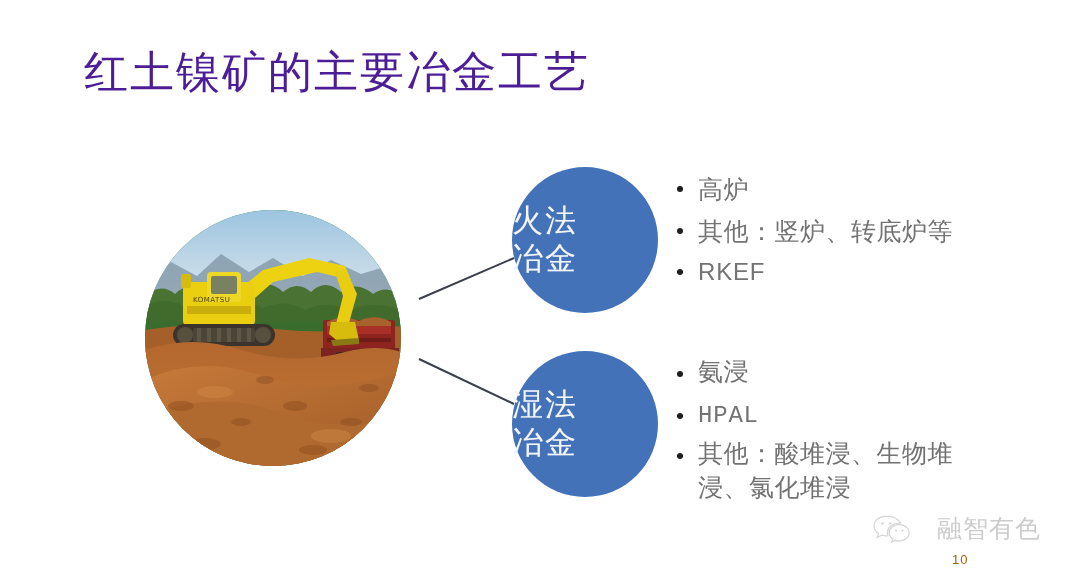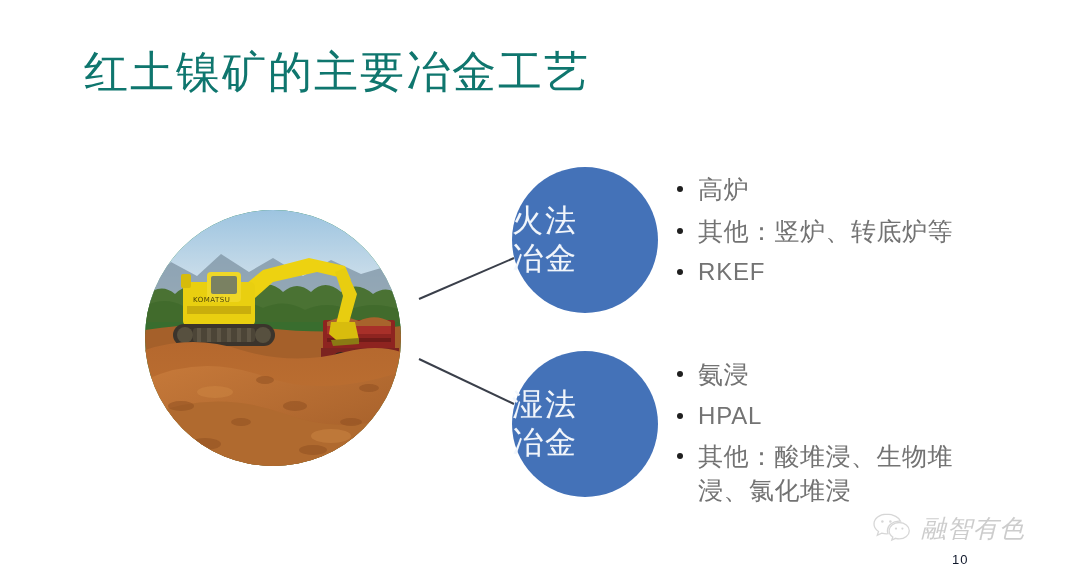--- a/index.html
+++ b/index.html
@@ -19,21 +19,21 @@
   }
 
   
   .slide-title {
     position: absolute;
     left: 84px;
     top: 44px;
     font-size: 44px;
     line-height: 1.25;
     letter-spacing: 2px;
-    color: #0f766e;
+    color: #4c1d95;
     font-weight: 400;
     white-space: nowrap;
   }
 
   
   .photo-circle {
     position: absolute;
     left: 145px;
     top: 210px;
     width: 256px;
@@ -78,21 +78,21 @@
   
   .bullet-list {
     position: absolute;
     width: 300px;
     list-style: none;
     margin: 4px;
     padding: 0;
     color: #737373;
   }
   #list-pyro { left: 668px; top: 168px; }
-  #list-hydro { left: 668px; top: 353px; }
+  #list-hydro { left: 668px; top: 353px; font-family: Liberation Mono, monospace; }
 
   .bullet-item {
     position: relative;
     padding-left: 26px;
     margin-bottom: 7px;
     font-size: 25px;
     line-height: 1.38;
     letter-spacing: 0.5px;
   }
   .bullet-item::before {
@@ -109,38 +109,37 @@
     font-size: 24px;
     letter-spacing: 0.8px;
   }
 
   
   .watermark {
     position: absolute;
     left: 872px;
     top: 512px;
     display: flex;
-    align-items: flex-start;
-    gap: 9px;
+    align-items: center;
+    gap: 25px;
     opacity: 0.34;
-    font-style: italic;
   }
   .wechat-icon { display: block; }
   .watermark-text {
     font-size: 25px;
     letter-spacing: 1px;
     color: #6b6b6b;
     font-weight: 400;
   }
   .page-number {
     position: absolute;
     left: 952px;
     top: 552px;
     font-size: 13px;
-    color: #0f172a;
+    color: #a16207;
     letter-spacing: 1px;
   }
 </style>
 </head>
 <body>
 
 <div class="slide">
 
   <div class="slide-title">红土镍矿的主要冶金工艺</div>
 

